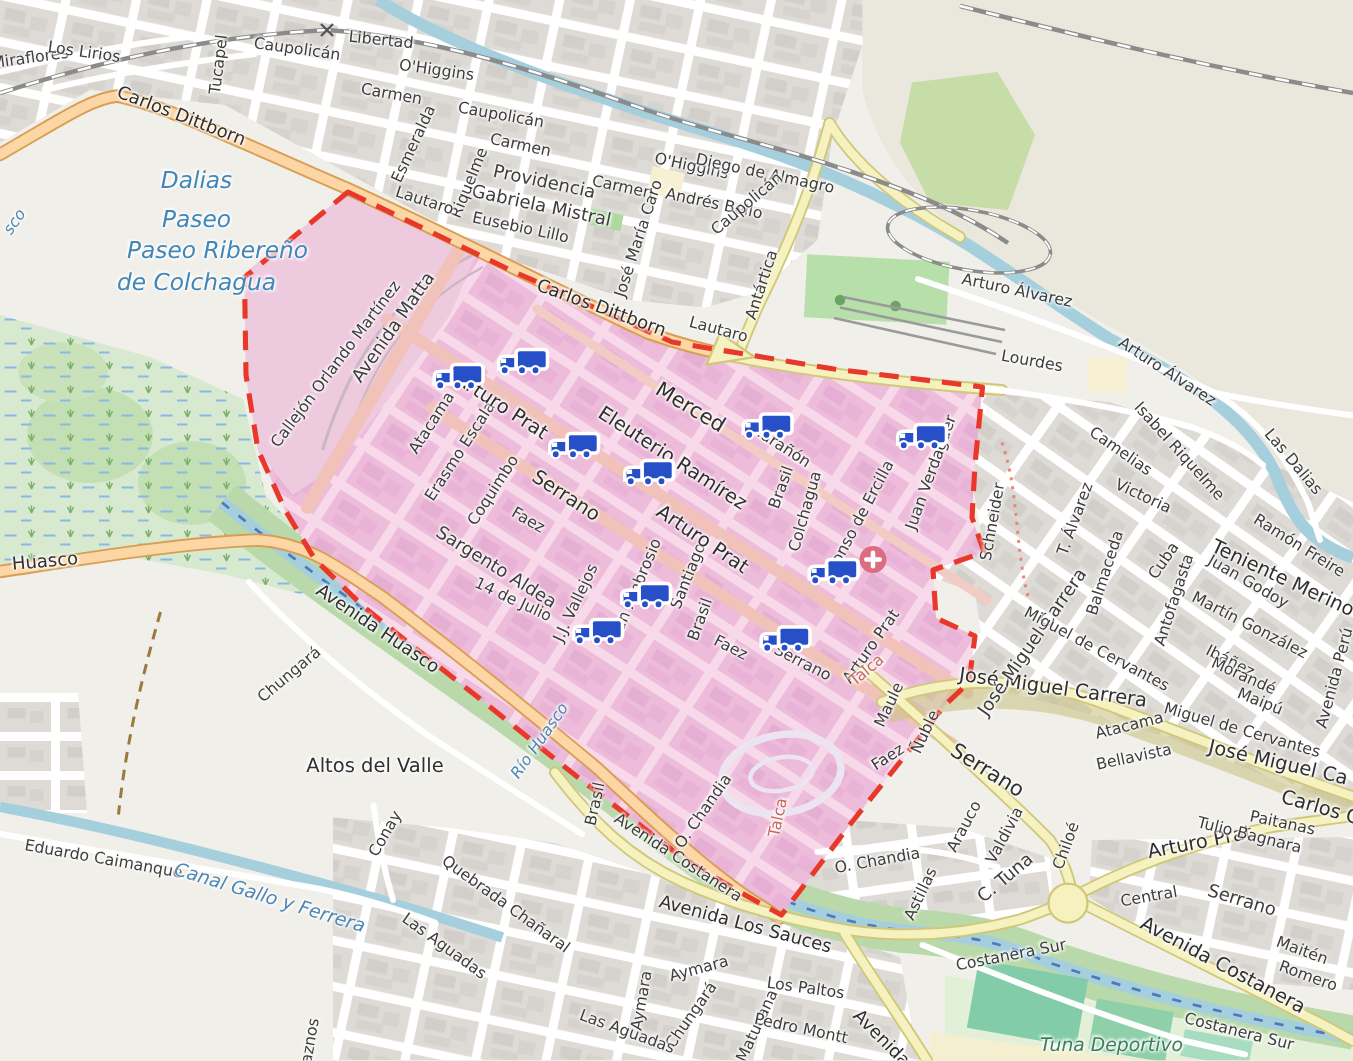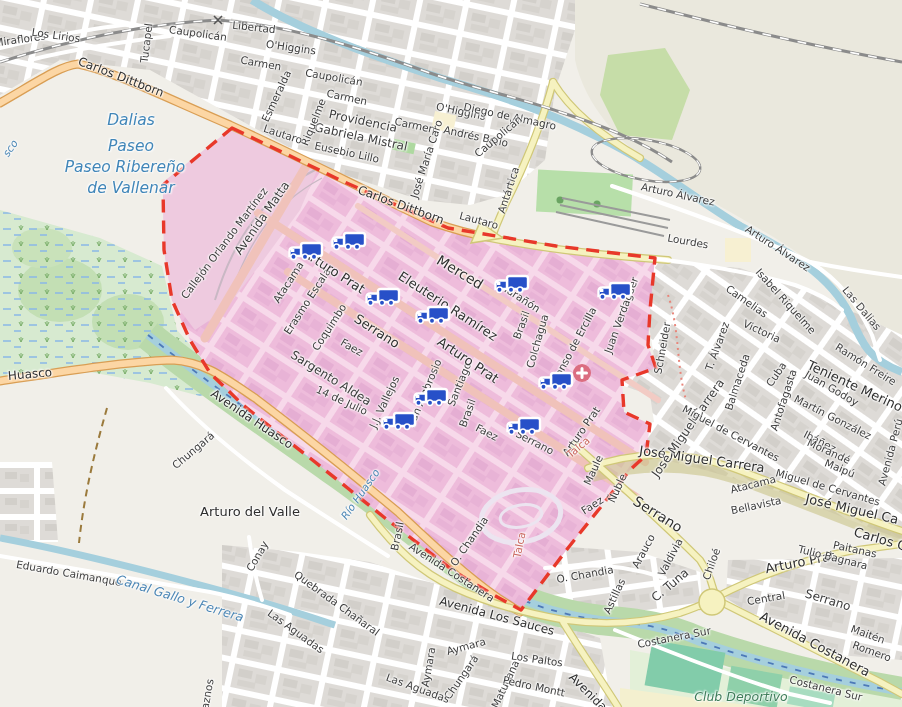--- a/index.html
+++ b/index.html
@@ -218,22 +218,22 @@
       <span class="lbl" style="left: 498px; top: 136px; transform: translate(-50%, -50%) rotate(-40deg);">Caupolicán</span>
       <span class="lbl" style="left: 508px; top: 190px; transform: translate(-50%, -50%) rotate(-72deg);">Antártica</span>
       <span class="lbl" style="left: 283px; top: 134px; transform: translate(-50%, -50%) rotate(18deg);">Lautaro</span>
       <span class="lbl" style="left: 479px; top: 220px; transform: translate(-50%, -50%) rotate(15deg);">Lautaro</span>
       <span class="lbl major" style="left: 401px; top: 205px; font-size: 12px; transform: translate(-50%, -50%) rotate(20deg);">Carlos Dittborn</span>
       <span class="lbl" style="left: 678px; top: 194px; transform: translate(-50%, -50%) rotate(12deg);">Arturo Álvarez</span>
       <span class="lbl" style="left: 778px; top: 248px; transform: translate(-50%, -50%) rotate(33deg);">Arturo Álvarez</span>
       <span class="lbl" style="left: 688px; top: 241px; transform: translate(-50%, -50%) rotate(10deg);">Lourdes</span>
       <span class="lbl humedal" style="left: 131px; top: 120px; transform: translate(-50%, -50%) rotate(0deg);">Dalias</span>
       <span class="lbl humedal" style="left: 131px; top: 146px; transform: translate(-50%, -50%) rotate(0deg);">Paseo</span>
-      <span class="lbl humedal" style="left: 125px; top: 167px; transform: translate(-50%, -50%) rotate(0deg); text-align: right;">Paseo Ribereño</span>
-      <span class="lbl humedal" style="left: 131px; top: 188px; transform: translate(-50%, -50%) rotate(0deg);">de Vallenar</span>
+      <span class="lbl humedal" style="left: 145px; top: 167px; transform: translate(-50%, -50%) rotate(0deg); text-align: right;">Paseo Ribereño</span>
+      <span class="lbl humedal" style="left: 131px; top: 188px; transform: translate(-50%, -50%) rotate(0deg);">de Colchagua</span>
       <span class="lbl water" style="left: 10px; top: 148px; transform: translate(-50%, -50%) rotate(-55deg);">sco</span>
       <span class="lbl" style="left: 262px; top: 218px; font-size: 12px; transform: translate(-50%, -50%) rotate(-55deg);">Avenida Matta</span>
       <span class="lbl" style="left: 224px; top: 243px; font-size: 10.5px; transform: translate(-50%, -50%) rotate(-53deg);">Callejón Orlando Martínez</span>
       <span class="lbl" style="left: 288px; top: 282px; transform: translate(-50%, -50%) rotate(-57deg);">Atacama</span>
       <span class="lbl" style="left: 307px; top: 301px; font-size: 10.5px; transform: translate(-50%, -50%) rotate(-57deg);">Erasmo Escala</span>
       <span class="lbl" style="left: 329px; top: 327px; transform: translate(-50%, -50%) rotate(-57deg);">Coquimbo</span>
       <span class="lbl major" style="left: 334px; top: 271px; transform: translate(-50%, -50%) rotate(33deg);">Arturo Prat</span>
       <span class="lbl major" style="left: 377px; top: 331px; transform: translate(-50%, -50%) rotate(33deg);">Serrano</span>
       <span class="lbl" style="left: 352px; top: 347px; transform: translate(-50%, -50%) rotate(30deg);">Faez</span>
       <span class="lbl" style="left: 331px; top: 378px; font-size: 12px; transform: translate(-50%, -50%) rotate(32deg);">Sargento Aldea</span>
@@ -254,21 +254,21 @@
       <span class="lbl" style="left: 487px; top: 432px; transform: translate(-50%, -50%) rotate(27deg);">Faez</span>
       <span class="lbl" style="left: 535px; top: 442px; transform: translate(-50%, -50%) rotate(27deg);">Serrano</span>
       <span class="lbl" style="left: 581px; top: 431px; transform: translate(-50%, -50%) rotate(-55deg);">Arturo Prat</span>
       <span class="lbl" style="left: 469px; top: 541px; transform: translate(-50%, -50%) rotate(-55deg);">O. Chandia</span>
       <span class="lbl redish" style="left: 578px; top: 447px; transform: translate(-50%, -50%) rotate(-40deg);">Talca</span>
       <span class="lbl redish" style="left: 519px; top: 545px; transform: translate(-50%, -50%) rotate(-78deg);">Talca</span>
       <span class="lbl" style="left: 452px; top: 572px; transform: translate(-50%, -50%) rotate(33deg);">Avenida Costanera</span>
       <span class="lbl water" style="left: 360px; top: 494px; transform: translate(-50%, -50%) rotate(-55deg);">Río Huasco</span>
       <span class="lbl" style="left: 69px; top: 573px; transform: translate(-50%, -50%) rotate(10deg);">Eduardo Caimanque</span>
       <span class="lbl water" style="left: 180px; top: 598px; font-size: 12.5px; transform: translate(-50%, -50%) rotate(17deg);">Canal Gallo y Ferrera</span>
-      <span class="lbl place" style="left: 250px; top: 511px; transform: translate(-50%, -50%) rotate(0deg);">Arturo del Valle</span>
+      <span class="lbl place" style="left: 250px; top: 511px; transform: translate(-50%, -50%) rotate(0deg);">Altos del Valle</span>
       <span class="lbl major" style="left: 30px; top: 374px; font-size: 12px; transform: translate(-50%, -50%) rotate(-5deg);">Huasco</span>
       <span class="lbl major" style="left: 252px; top: 419px; font-size: 12px; transform: translate(-50%, -50%) rotate(34deg);">Avenida Huasco</span>
       <span class="lbl" style="left: 193px; top: 450px; transform: translate(-50%, -50%) rotate(-40deg);">Chungará</span>
       <span class="lbl" style="left: 461px; top: 677px; transform: translate(-50%, -50%) rotate(-55deg);">Chungará</span>
       <span class="lbl" style="left: 257px; top: 556px; transform: translate(-50%, -50%) rotate(-60deg);">Conay</span>
       <span class="lbl" style="left: 337px; top: 603px; transform: translate(-50%, -50%) rotate(36deg);">Quebrada Chañaral</span>
       <span class="lbl" style="left: 296px; top: 631px; transform: translate(-50%, -50%) rotate(36deg);">Las Aguadas</span>
       <span class="lbl" style="left: 418px; top: 688px; transform: translate(-50%, -50%) rotate(20deg);">Las Aguadas</span>
       <span class="lbl" style="left: 207px; top: 694px; transform: translate(-50%, -50%) rotate(-80deg);">aznos</span>
       <span class="lbl" style="left: 466px; top: 646px; transform: translate(-50%, -50%) rotate(-15deg);">Aymara</span>
@@ -296,21 +296,21 @@
       <span class="lbl major" style="left: 800px; top: 562px; transform: translate(-50%, -50%) rotate(-11deg);">Arturo Prat</span>
       <span class="lbl" style="left: 833px; top: 557px; transform: translate(-50%, -50%) rotate(14deg);">Tulio Bagnara</span>
       <span class="lbl" style="left: 855px; top: 549px; transform: translate(-50%, -50%) rotate(12deg);">Paitanas</span>
       <span class="lbl" style="left: 828px; top: 600px; font-size: 12px; transform: translate(-50%, -50%) rotate(17deg);">Serrano</span>
       <span class="lbl" style="left: 766px; top: 598px; transform: translate(-50%, -50%) rotate(-10deg);">Central</span>
       <span class="lbl" style="left: 868px; top: 634px; transform: translate(-50%, -50%) rotate(20deg);">Maitén</span>
       <span class="lbl" style="left: 872px; top: 651px; transform: translate(-50%, -50%) rotate(20deg);">Romero</span>
       <span class="lbl major" style="left: 815px; top: 644px; transform: translate(-50%, -50%) rotate(28deg);">Avenida Costanera</span>
       <span class="lbl" style="left: 674px; top: 637px; transform: translate(-50%, -50%) rotate(-11deg);">Costanera Sur</span>
       <span class="lbl" style="left: 826px; top: 688px; transform: translate(-50%, -50%) rotate(14deg);">Costanera Sur</span>
-      <span class="lbl leisure" style="left: 741px; top: 696px; transform: translate(-50%, -50%) rotate(0deg);">Club Deportivo</span>
+      <span class="lbl leisure" style="left: 741px; top: 696px; transform: translate(-50%, -50%) rotate(0deg);">Tuna Deportivo</span>
       <span class="lbl" style="left: 662px; top: 348px; transform: translate(-50%, -50%) rotate(-80deg);">Schneider</span>
       <span class="lbl" style="left: 688px; top: 428px; font-size: 12px; transform: translate(-50%, -50%) rotate(-55deg);">José Miguel Carrera</span>
       <span class="lbl" style="left: 717px; top: 346px; transform: translate(-50%, -50%) rotate(-70deg);">T. Álvarez</span>
       <span class="lbl" style="left: 747px; top: 301px; transform: translate(-50%, -50%) rotate(35deg);">Camelias</span>
       <span class="lbl" style="left: 762px; top: 331px; transform: translate(-50%, -50%) rotate(25deg);">Victoria</span>
       <span class="lbl" style="left: 786px; top: 301px; transform: translate(-50%, -50%) rotate(48deg);">Isabel Riquelme</span>
       <span class="lbl" style="left: 862px; top: 308px; transform: translate(-50%, -50%) rotate(50deg);">Las Dalias</span>
       <span class="lbl" style="left: 866px; top: 364px; transform: translate(-50%, -50%) rotate(32deg);">Ramón Freire</span>
       <span class="lbl major" style="left: 855px; top: 386px; transform: translate(-50%, -50%) rotate(25deg);">Teniente Merino</span>
       <span class="lbl" style="left: 737px; top: 382px; transform: translate(-50%, -50%) rotate(-72deg);">Balmaceda</span>

